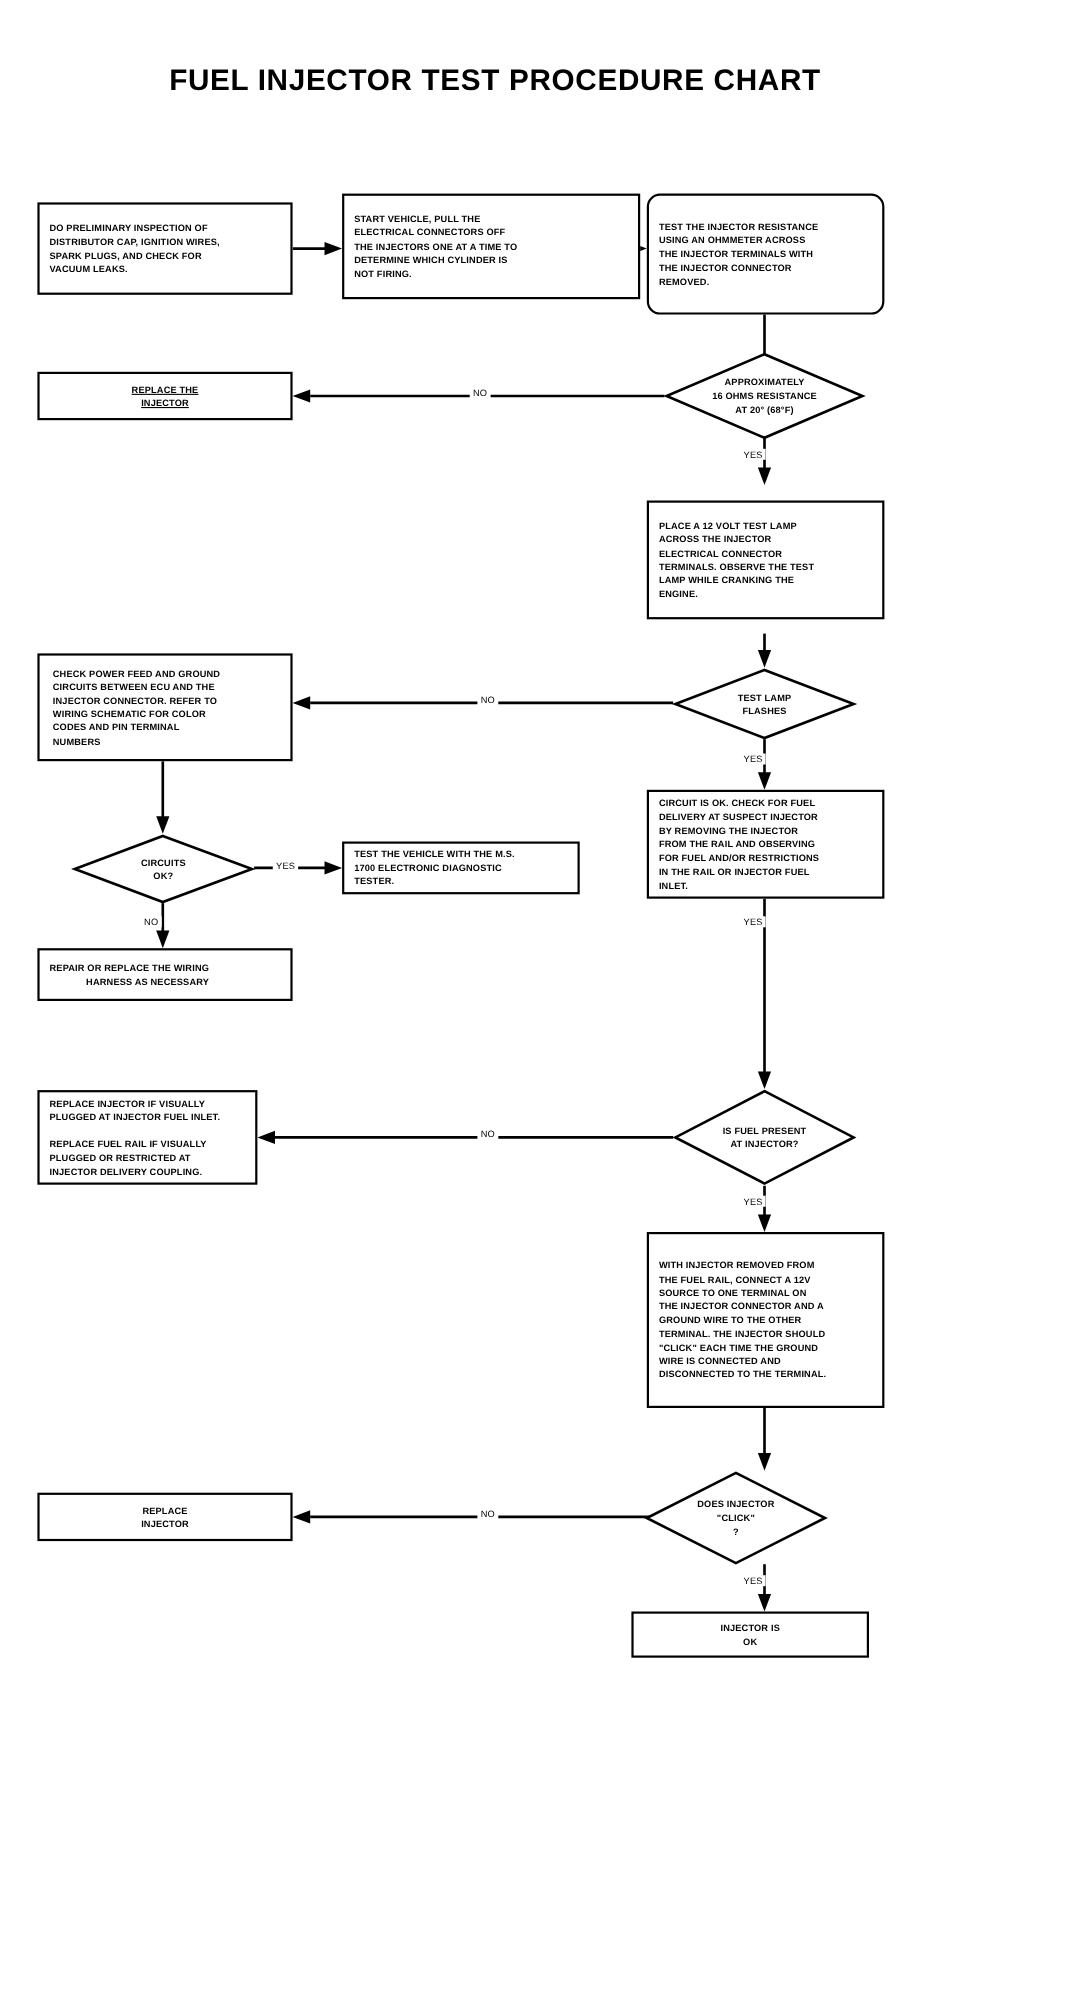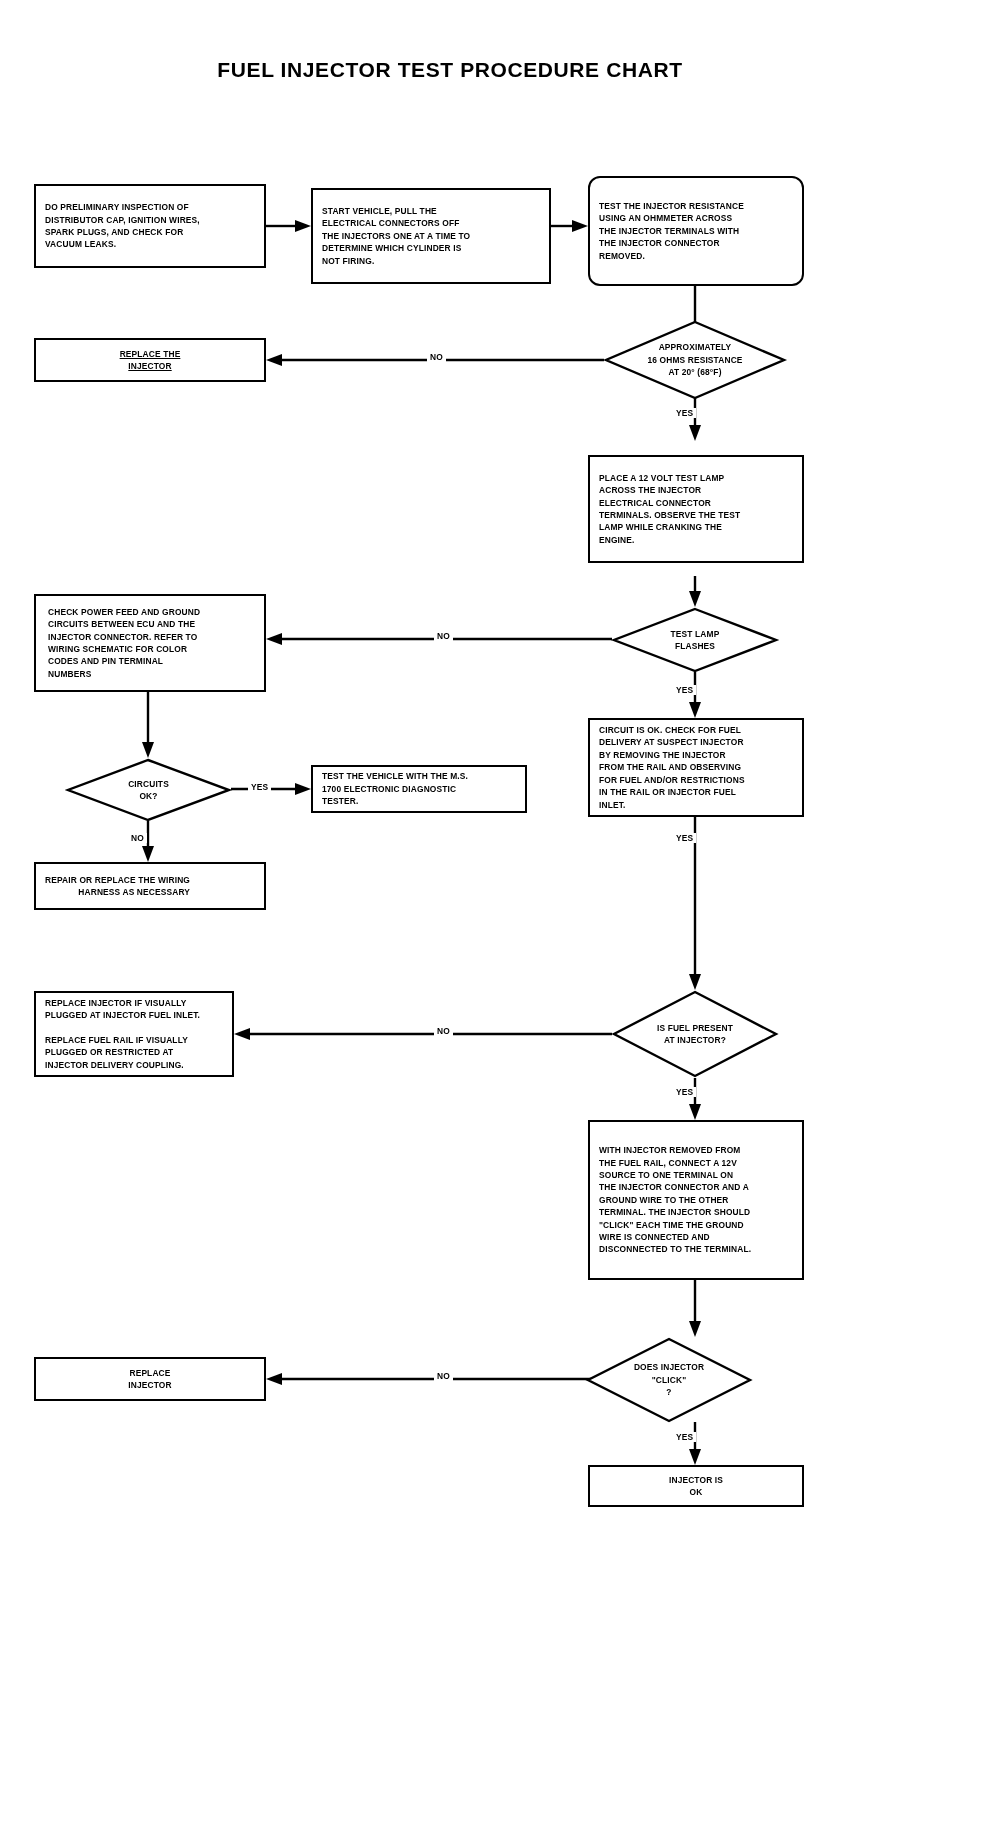--- a/index.html
+++ b/index.html
@@ -3,21 +3,21 @@
 <meta charset="utf-8">
 <style>
   html,body{margin:0;padding:0;background:#ffffff;}
   body{
     width:985px;height:1833px;position:relative;
     font-family:"Liberation Sans","DejaVu Sans",sans-serif;
     color:#000000;overflow:hidden;
   }
   #chart-title{
     position:absolute;left:0;top:58px;width:900px;text-align:center;
-    font-size:21px;font-weight:bold;letter-spacing:0.6px;
+    font-size:27px;font-weight:bold;letter-spacing:0.6px;
   }
   .node{position:absolute;box-sizing:border-box;}
   .box{
     border:2px solid #000;background:#fff;
     display:flex;align-items:center;
     padding:7px 9px;
   }
   .box.center{justify-content:center;text-align:center;}
   .box-text{
     font-size:8.4px;font-weight:bold;line-height:12.4px;
@@ -25,21 +25,21 @@
   }
   .diamond{background:transparent;}
   .diamond svg{position:absolute;left:0;top:0;overflow:visible;}
   .diamond .dtext{
     position:absolute;left:0;top:0;width:100%;height:100%;
     display:flex;align-items:center;justify-content:center;text-align:center;
     font-size:8.4px;font-weight:bold;line-height:12.4px;white-space:pre-line;
     letter-spacing:0.15px;
   }
   .lbl{
-    position:absolute;font-size:8.4px;font-weight:bold;letter-spacing:0.2px;
+    position:absolute;font-size:8.4px;font-weight:normal;letter-spacing:0.2px;
     background:#fff;padding:0 3px;
   }
   #wires{position:absolute;left:0;top:0;width:985px;height:1833px;}
   #wires line,#wires path{stroke:#000;stroke-width:2.4;fill:none;}
   #wires polygon{fill:#000;}
 </style>
 </head>
 <body>
 
 <div id="chart-title">FUEL INJECTOR TEST PROCEDURE CHART</div>
@@ -98,21 +98,21 @@
   <polygon points="695,1465 689,1449 701,1449"></polygon>
 </svg>
 
 <div class="node box" style="left:34px;top:184px;width:232px;height:84px;">
   <span class="box-text">DO PRELIMINARY INSPECTION OF
 DISTRIBUTOR CAP, IGNITION WIRES,
 SPARK PLUGS, AND CHECK FOR
 VACUUM LEAKS.</span>
 </div>
 
-<div class="node box" style="left:311px;top:188px;width:240px;height:96px;">
+<div class="node box" style="left:311px;top:176px;width:271px;height:96px;">
   <span class="box-text">START VEHICLE, PULL THE
 ELECTRICAL CONNECTORS OFF
 THE INJECTORS ONE AT A TIME TO
 DETERMINE WHICH CYLINDER IS
 NOT FIRING.</span>
 </div>
 
 <div class="node box" style="left:588px;top:176px;width:216px;height:110px;border-radius:12px;">
   <span class="box-text">TEST THE INJECTOR RESISTANCE
 USING AN OHMMETER ACROSS
@@ -243,16 +243,16 @@
 </div>
 
 <div class="node box center" style="left:34px;top:1357px;width:232px;height:44px;">
   <span class="box-text">REPLACE
 INJECTOR</span>
 </div>
 
 <div class="lbl" style="left:434px;top:1371px;">NO</div>
 <div class="lbl" style="left:673px;top:1432px;">YES</div>
 
-<div class="node box center" style="left:588px;top:1465px;width:216px;height:42px;">
+<div class="node box center" style="left:574px;top:1465px;width:216px;height:42px;">
   <span class="box-text">INJECTOR IS
 OK</span>
 </div>
 
 </body></html>

